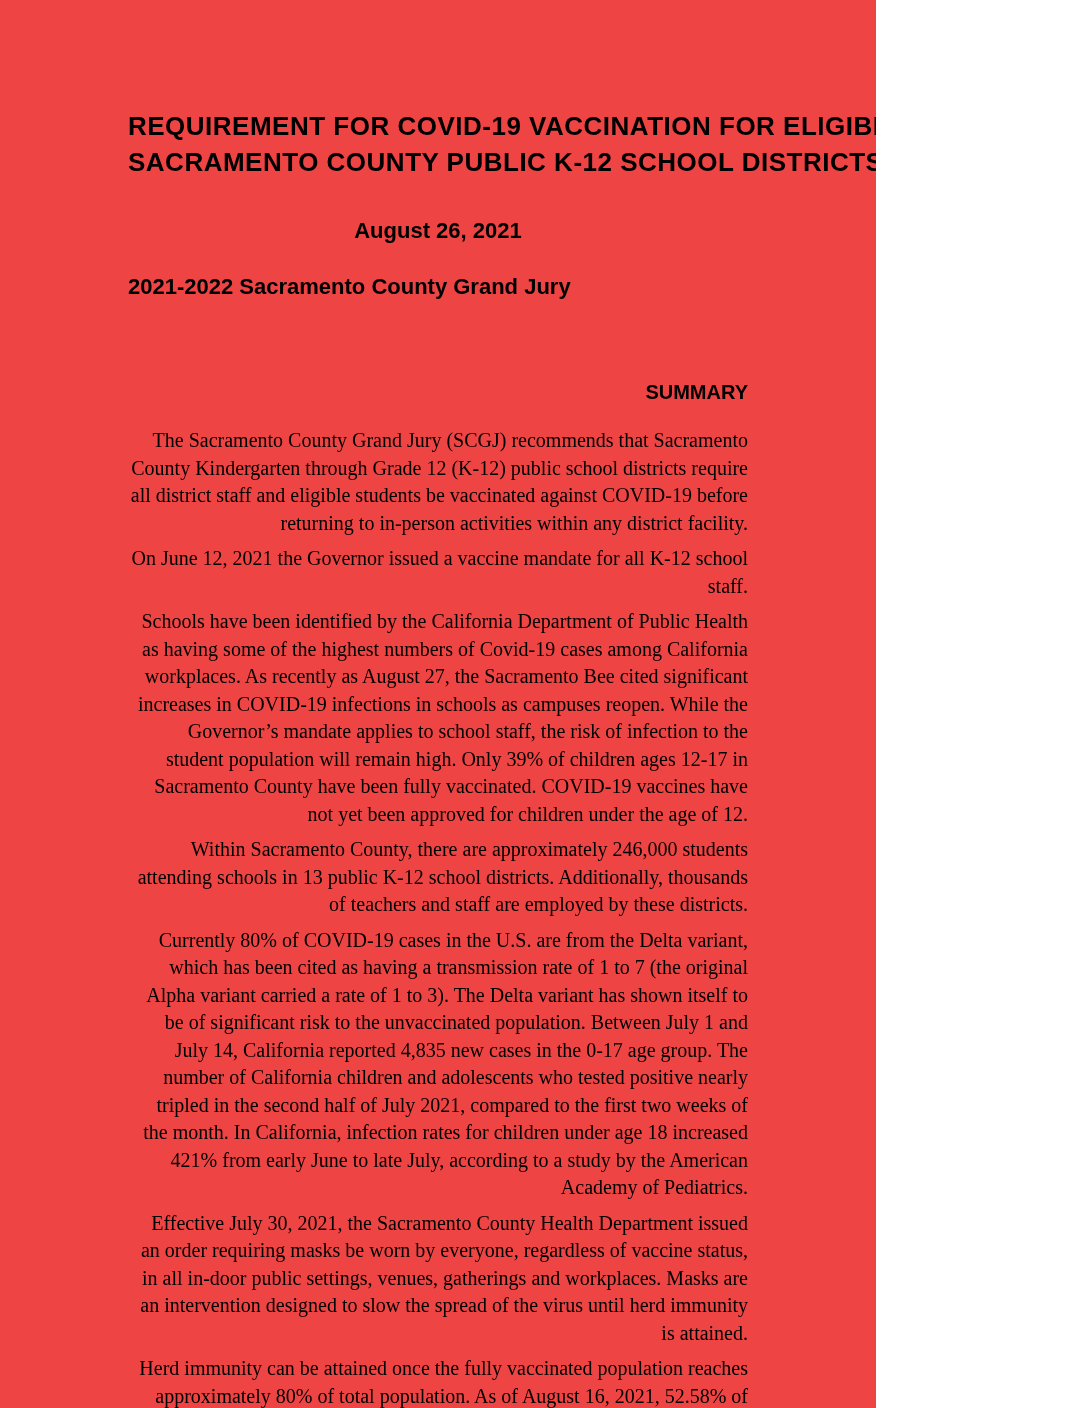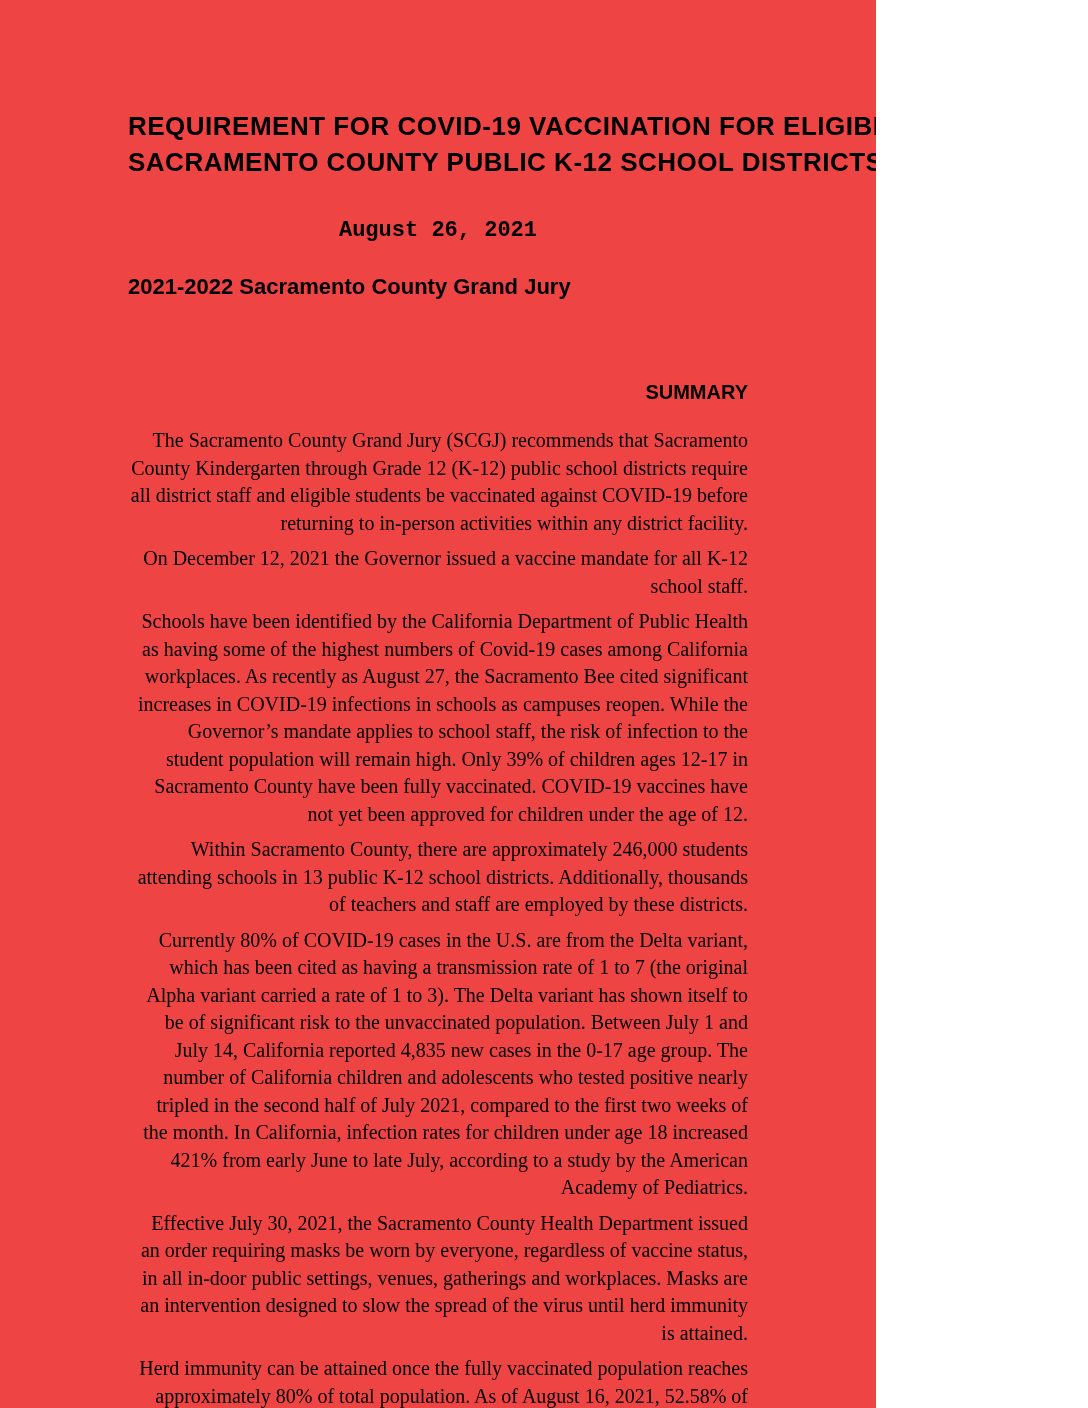--- a/index.html
+++ b/index.html
@@ -29,21 +29,21 @@
     letter-spacing: 0.5px;
     text-align: center;
     margin: 0;
     color: #000000;
   }
   .title-line {
     display: block;
     white-space: nowrap;
   }
   .doc-date {
-    font-family: Liberation Mono, monospace;
+    font-family: Liberation Sans, sans-serif;
     font-weight: bold;
     font-size: 22px;
     line-height: 26px;
     text-align: center;
     margin-top: 38px;
   }
   .doc-subtitle {
     font-family: "Liberation Sans", sans-serif;
     font-weight: bold;
     font-size: 22px;
@@ -81,21 +81,21 @@
   </h1>
 
   <div class="doc-date">August 26, 2021</div>
 
   <div class="doc-subtitle">2021-2022 Sacramento County Grand Jury</div>
 
   <h2 class="section-heading">SUMMARY</h2>
 
   <p class="body-para first-after-heading">The Sacramento County Grand Jury (SCGJ) recommends that Sacramento County Kindergarten through Grade 12 (K-12) public school districts require all district staff and eligible students be vaccinated against COVID-19 before returning to in-person activities within any district facility.</p>
 
-  <p class="body-para">On December 12, 2021 the Governor issued a vaccine mandate for all K-12 school staff.</p>
+  <p class="body-para">On June 12, 2021 the Governor issued a vaccine mandate for all K-12 school staff.</p>
 
   <p class="body-para">Schools have been identified by the California Department of Public Health as having some of the highest numbers of Covid-19 cases among California workplaces. As recently as August 27, the Sacramento Bee cited significant increases in COVID-19 infections in schools as campuses reopen.  While the Governor’s mandate applies to school staff, the risk of infection to the student population will remain high. Only 39% of children ages 12-17 in Sacramento County have been fully vaccinated. COVID-19 vaccines have not yet been approved for children under the age of 12.</p>
 
   <p class="body-para">Within Sacramento County, there are approximately 246,000 students attending schools in 13 public K-12 school districts.  Additionally, thousands of teachers and staff are employed by these districts.</p>
 
   <p class="body-para">Currently 80% of COVID-19 cases in the U.S. are from the Delta variant, which has been cited as having a transmission rate of 1 to 7 (the original Alpha variant carried a rate of 1 to 3). The Delta variant has shown itself to be of significant risk to the unvaccinated population.  Between July 1 and July 14, California reported 4,835 new cases in the 0-17 age group.  The number of California children and adolescents who tested positive nearly tripled in the second half of July 2021, compared to the first two weeks of the month.  In California, infection rates for children under age 18 increased 421% from early June to late July, according to a study by the American Academy of Pediatrics.</p>
 
   <p class="body-para">Effective July 30, 2021, the Sacramento County Health Department issued an order requiring masks be worn by everyone, regardless of vaccine status, in all in-door public settings, venues, gatherings and workplaces. Masks are an intervention designed to slow the spread of the virus until herd immunity is attained.</p>
 
   <p class="body-para">Herd immunity can be attained once the fully vaccinated population reaches approximately 80% of total population. As of August 16, 2021, 52.58% of the County’s eligible residents have been</p>

